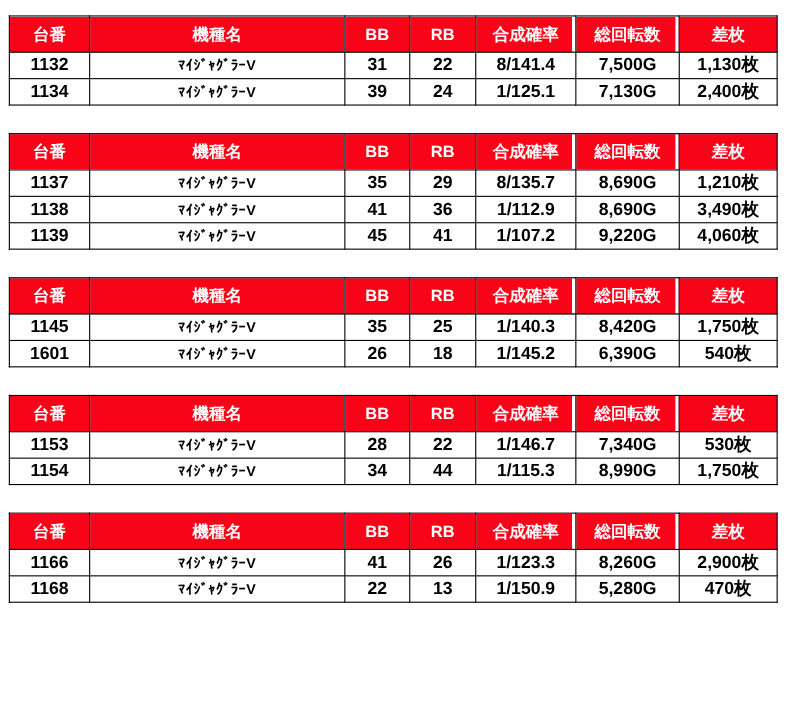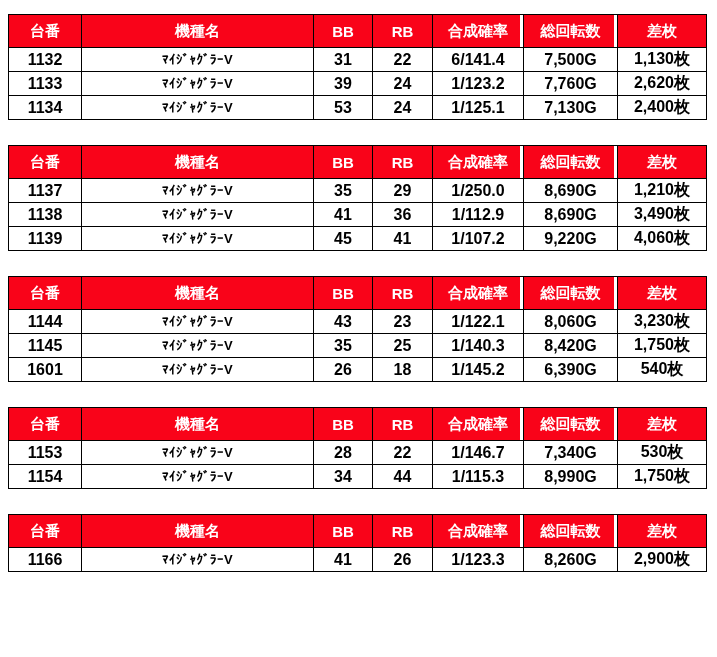--- a/index.html
+++ b/index.html
@@ -89,37 +89,28 @@
         <th class="seam">総回転数</th>
         <th>差枚</th>
       </tr>
     </thead>
     <tbody>
       <tr>
         <td>1132</td>
         <td class="model">ﾏｲｼﾞｬｸﾞﾗｰV</td>
         <td>31</td>
         <td>22</td>
-        <td>6/141.4</td>
+        <td>8/141.4</td>
         <td>7,500G</td>
         <td>1,130枚</td>
       </tr>
       <tr>
-        <td>1133</td>
+        <td>1134</td>
         <td class="model">ﾏｲｼﾞｬｸﾞﾗｰV</td>
         <td>39</td>
-        <td>24</td>
-        <td>1/123.2</td>
-        <td>7,760G</td>
-        <td>2,620枚</td>
-      </tr>
-      <tr>
-        <td>1134</td>
-        <td class="model">ﾏｲｼﾞｬｸﾞﾗｰV</td>
-        <td>53</td>
         <td>24</td>
         <td>1/125.1</td>
         <td>7,130G</td>
         <td>2,400枚</td>
       </tr>
     </tbody>
   </table>
 
   <table class="dt">
     <colgroup>
@@ -141,21 +132,21 @@
         <th class="seam">総回転数</th>
         <th>差枚</th>
       </tr>
     </thead>
     <tbody>
       <tr>
         <td>1137</td>
         <td class="model">ﾏｲｼﾞｬｸﾞﾗｰV</td>
         <td>35</td>
         <td>29</td>
-        <td>1/250.0</td>
+        <td>8/135.7</td>
         <td>8,690G</td>
         <td>1,210枚</td>
       </tr>
       <tr>
         <td>1138</td>
         <td class="model">ﾏｲｼﾞｬｸﾞﾗｰV</td>
         <td>41</td>
         <td>36</td>
         <td>1/112.9</td>
         <td>8,690G</td>
@@ -189,29 +180,20 @@
         <th>機種名</th>
         <th>BB</th>
         <th>RB</th>
         <th class="seam">合成確率</th>
         <th class="seam">総回転数</th>
         <th>差枚</th>
       </tr>
     </thead>
     <tbody>
       <tr>
-        <td>1144</td>
-        <td class="model">ﾏｲｼﾞｬｸﾞﾗｰV</td>
-        <td>43</td>
-        <td>23</td>
-        <td>1/122.1</td>
-        <td>8,060G</td>
-        <td>3,230枚</td>
-      </tr>
-      <tr>
         <td>1145</td>
         <td class="model">ﾏｲｼﾞｬｸﾞﾗｰV</td>
         <td>35</td>
         <td>25</td>
         <td>1/140.3</td>
         <td>8,420G</td>
         <td>1,750枚</td>
       </tr>
       <tr>
         <td>1601</td>
@@ -292,16 +274,25 @@
     <tbody>
       <tr>
         <td>1166</td>
         <td class="model">ﾏｲｼﾞｬｸﾞﾗｰV</td>
         <td>41</td>
         <td>26</td>
         <td>1/123.3</td>
         <td>8,260G</td>
         <td>2,900枚</td>
       </tr>
+      <tr>
+        <td>1168</td>
+        <td class="model">ﾏｲｼﾞｬｸﾞﾗｰV</td>
+        <td>22</td>
+        <td>13</td>
+        <td>1/150.9</td>
+        <td>5,280G</td>
+        <td>470枚</td>
+      </tr>
     </tbody>
   </table>
 
 </div>
 
 </body></html>

